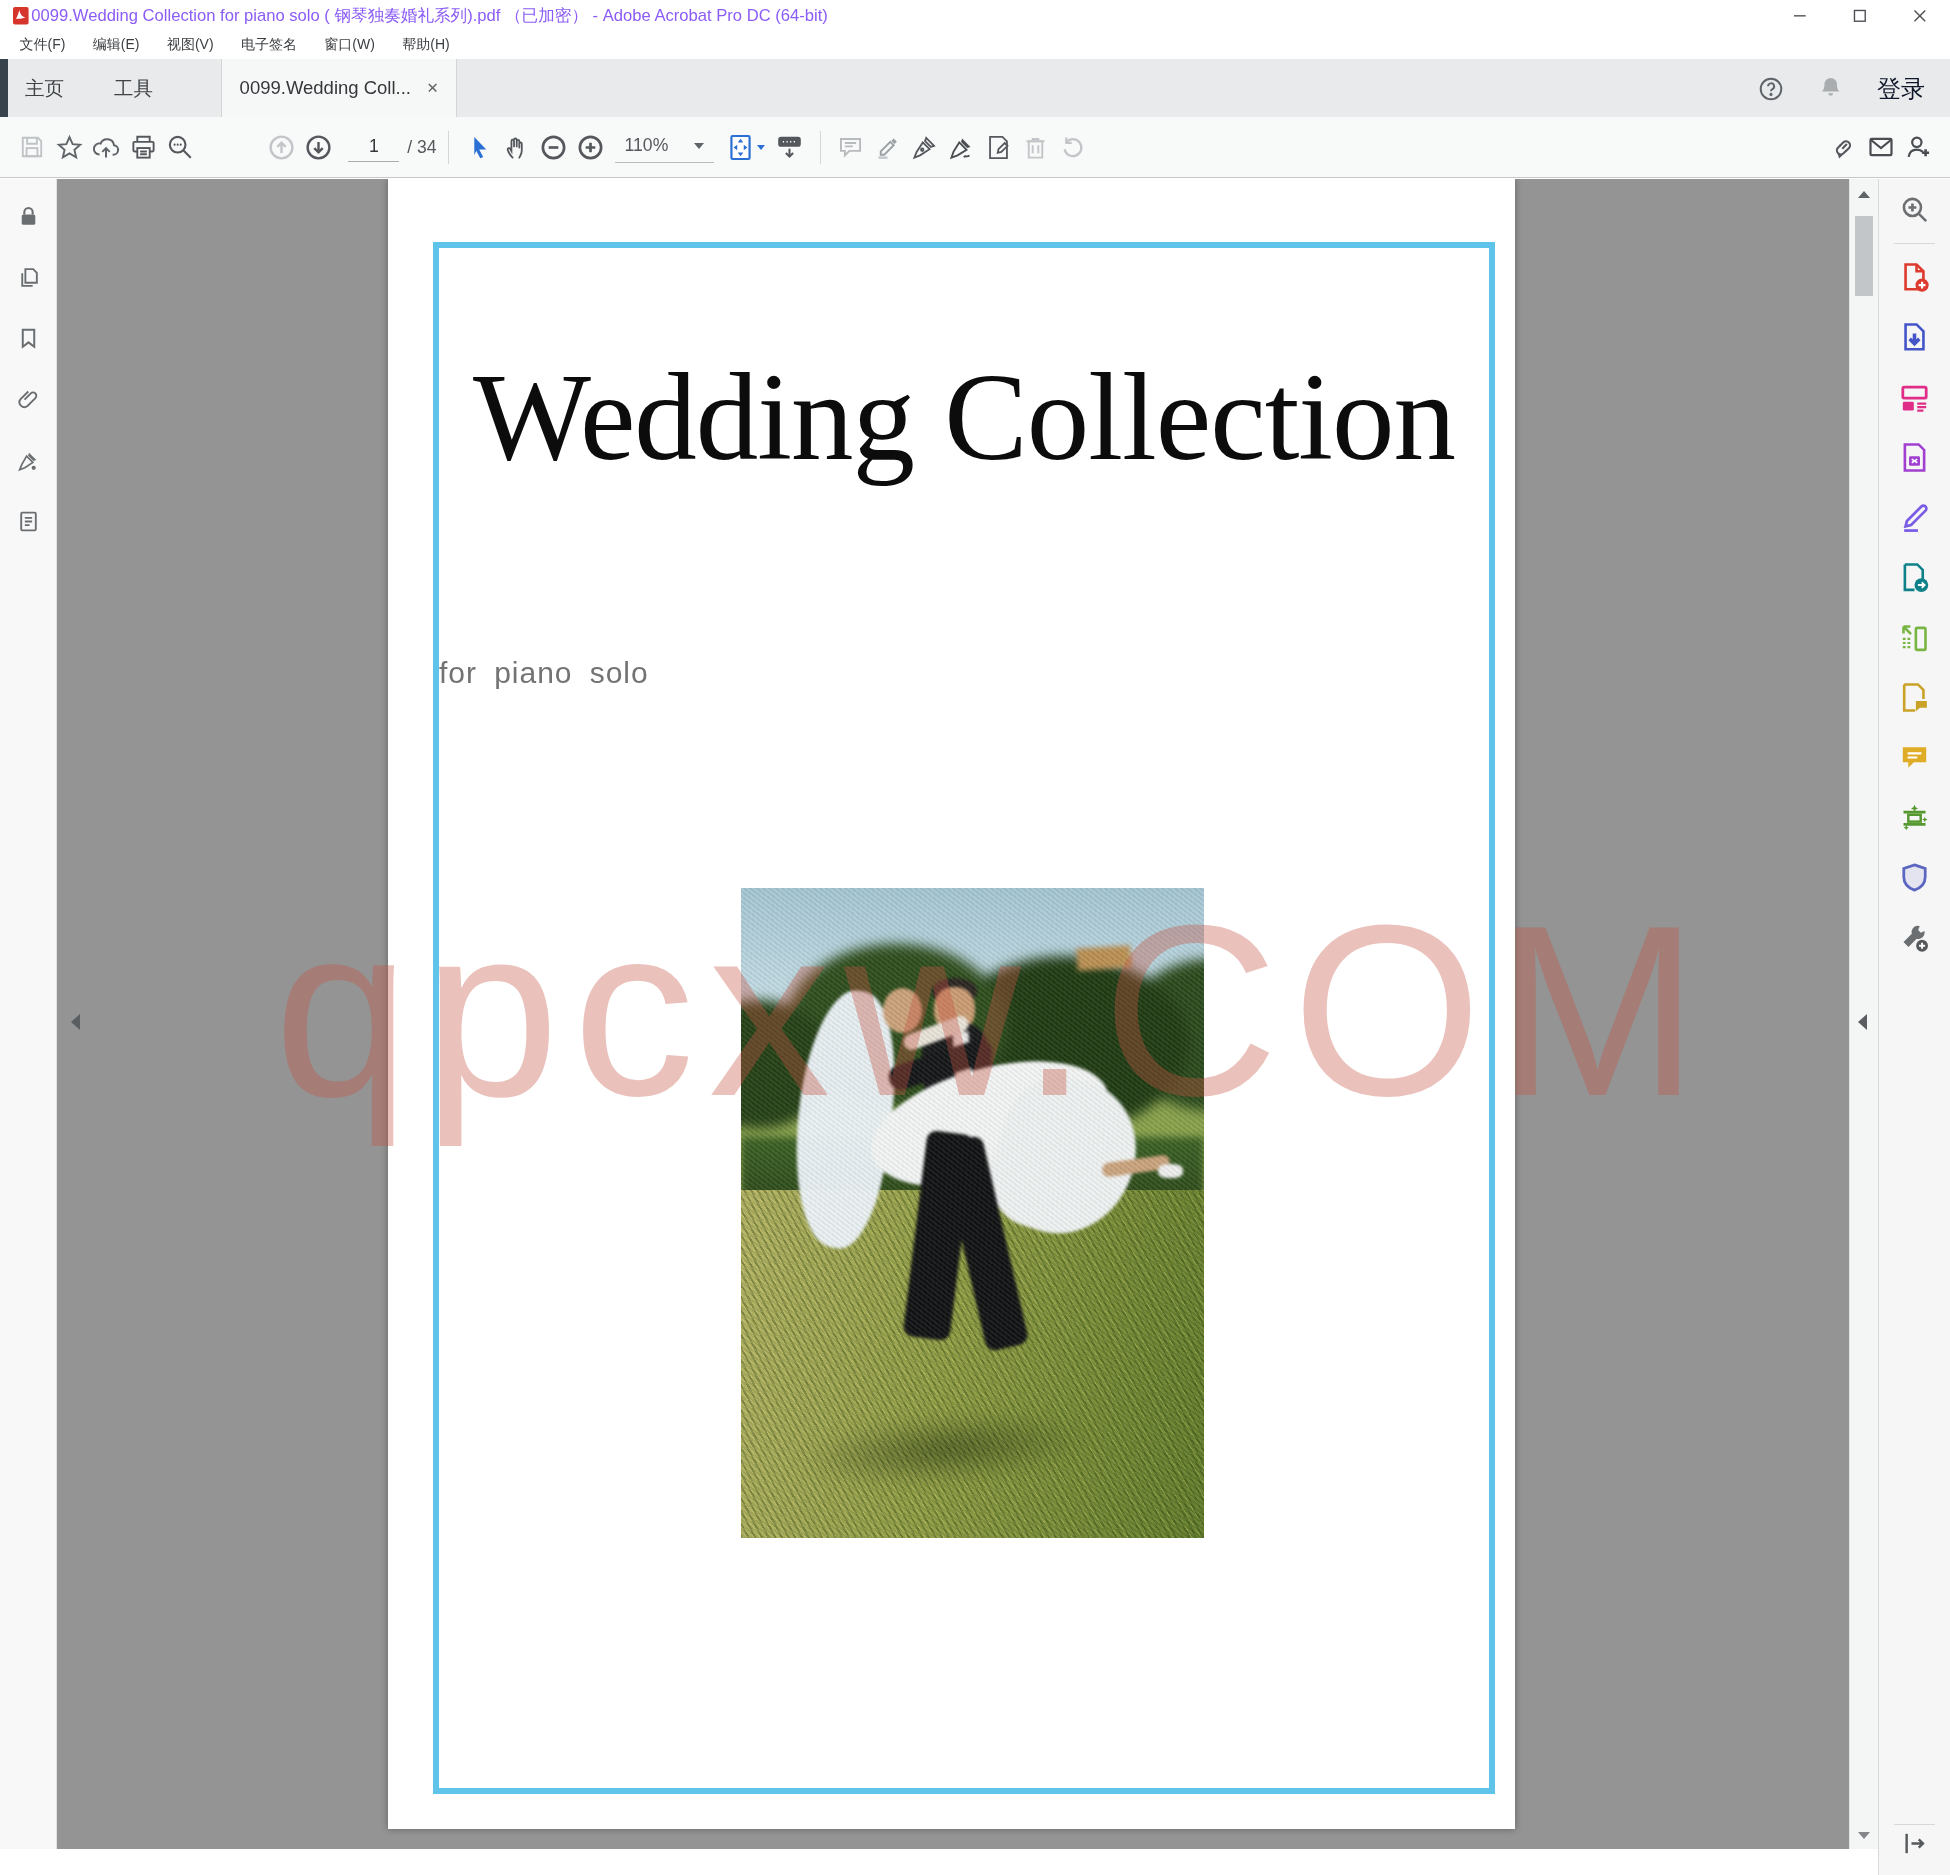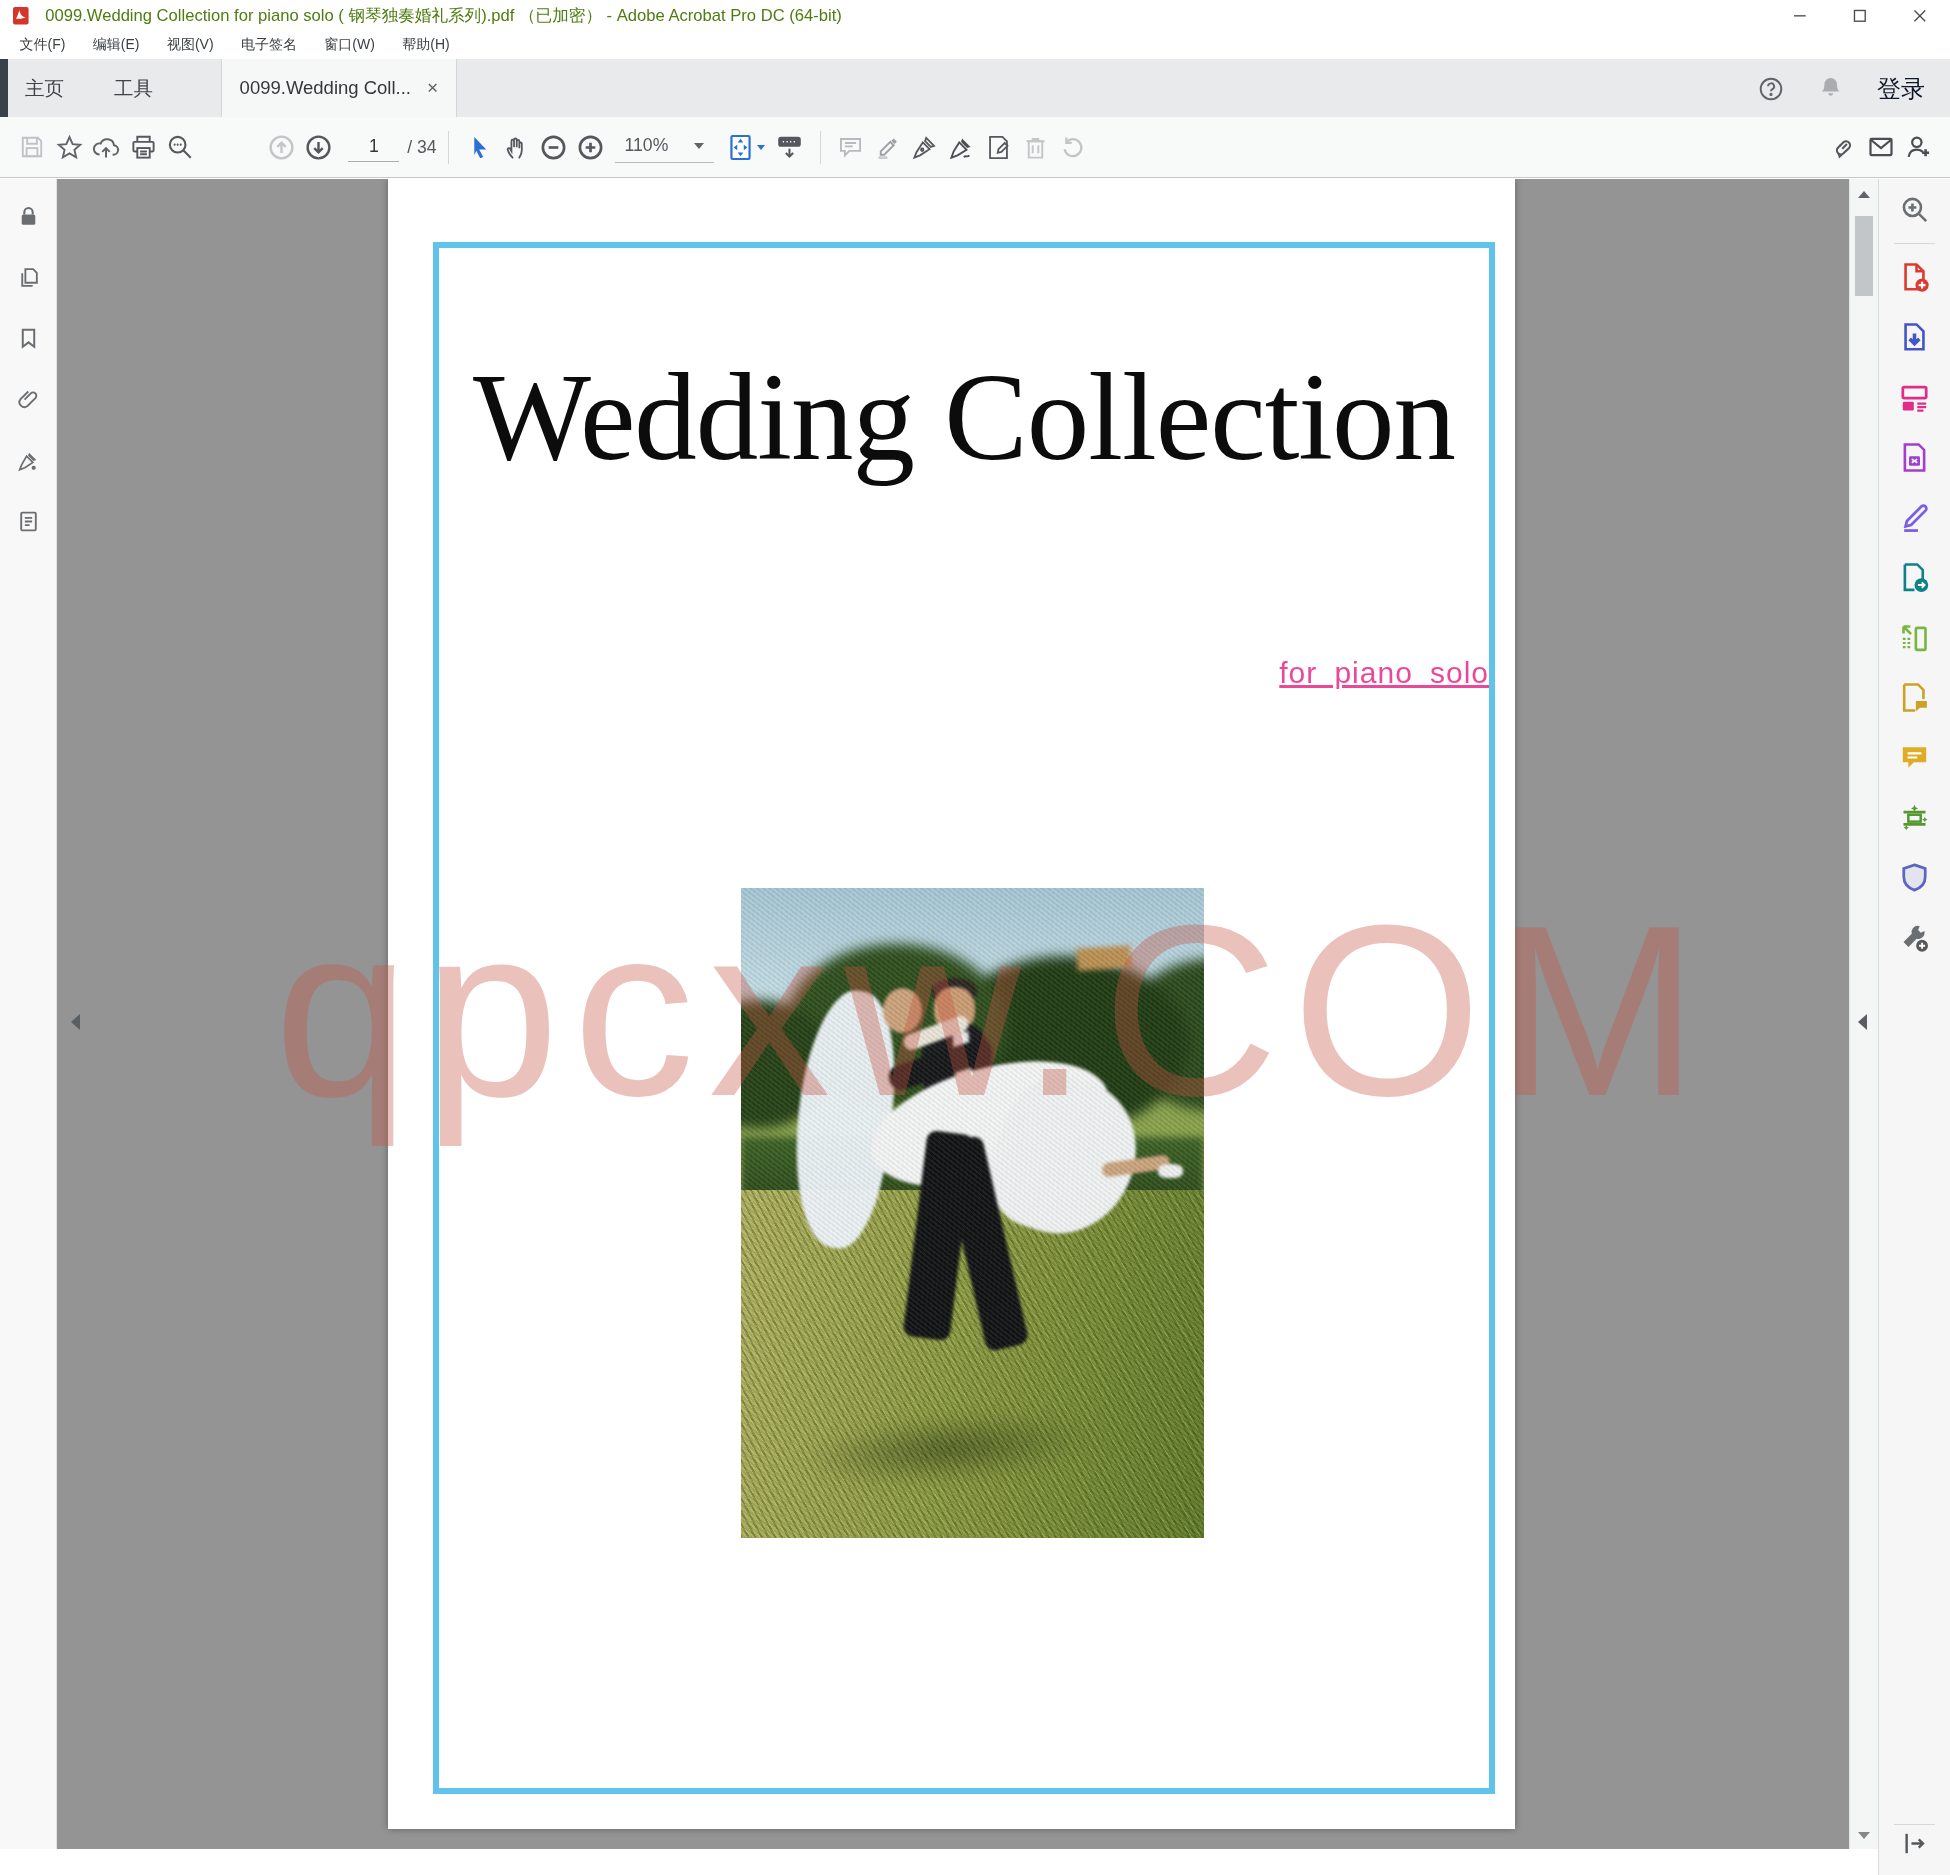--- a/index.html
+++ b/index.html
@@ -3,21 +3,21 @@
 <meta charset="utf-8">
 <style>
   * { margin:0; padding:0; box-sizing:border-box; }
   html,body { background:#cfcfcf; }
   .window {
     position:relative; width:1950px; height:1875px; background:#fff; overflow:hidden;
     font-family:"Liberation Sans","DejaVu Sans",sans-serif; color:#3b3f42;
   }
   
   .titlebar { position:absolute; top:0; left:0; right:0; height:32px; background:#fff; display:flex; align-items:center; padding-left:11.7px; }
-  .titlebar .app-title { font-size:16.6px; color:#4d7c0f; margin-left:16px; white-space:nowrap; }
+  .titlebar .app-title { font-size:16.6px; color:#8b5cf6; margin-left:2px; white-space:nowrap; }
   .win-controls { position:absolute; right:0; top:0; height:32px; display:flex; }
   .win-btn { width:60px; height:32px; display:flex; align-items:center; justify-content:center; }
   
   .menubar { position:absolute; top:32px; left:0; right:0; height:26px; background:#fff; display:flex; align-items:center; padding-left:5.9px; }
   .menu-item { font-size:14px; color:#3b3f42; padding:0 13.7px; height:26px; display:flex; align-items:center; }
   
   .tabbar { position:absolute; top:59px; left:0; right:0; height:59px; background:#e8eaeb; display:flex; align-items:stretch; border-bottom:1px solid #dcdedf; }
   .tab-dark-strip { position:absolute; left:0; top:0; width:7.8px; height:59px; background:#37424a; }
   .nav-tab { font-size:19.5px; color:#3f4346; padding:0 25px; display:flex; align-items:center; }
   .doc-tab { margin-left:43px; background:#f6f7f7; border-left:1px solid #d3d6d7; border-right:1px solid #d3d6d7; padding:0 17.6px; display:flex; align-items:center; gap:15.6px; font-size:18.5px; color:#34383b; }
@@ -48,21 +48,21 @@
   .right-rail { position:absolute; top:179px; right:0; width:72px; height:1696px; background:#f6f6f6; border-left:1px solid #d9dadb; display:flex; flex-direction:column; align-items:center; padding-top:12.7px; gap:25px; }
   .right-rail .rr-btn { width:37px; height:35px; display:flex; align-items:center; justify-content:center; flex:0 0 auto; }
   .rr-divider { width:41px; height:1px; background:#d6d8d9; flex:0 0 auto; margin:-8.8px 0; }
   .rr-bottom { position:absolute; bottom:13.7px; left:0; width:100%; display:flex; flex-direction:column; align-items:center; gap:9.8px; }
   
   .panel-arrow { position:absolute; width:0; height:0; border-top:8.8px solid transparent; border-bottom:8.8px solid transparent; border-right:9.8px solid #5a5e61; }
   
   .page { position:absolute; left:331px; top:0; width:1127px; height:1650px; background:#fff; box-shadow:0 0 6.8px rgba(0,0,0,0.35); }
   .inner-frame { position:absolute; left:45px; top:63px; width:1062px; height:1552px; border:6.8px solid #5fc3ea; }
   .doc-title { position:absolute; top:98px; left:0; width:100%; text-align:center; font-family:"Liberation Serif","DejaVu Serif",serif; font-size:125px; color:#0c0c0c; letter-spacing:-1px; white-space:nowrap; }
-  .doc-subtitle { position:absolute; top:408px; left:0; width:100%; text-align:right; font-size:30px; color:#ec4899; word-spacing:7.8px; letter-spacing:1px;text-decoration:underline; }
+  .doc-subtitle { position:absolute; top:408px; left:0; width:100%; text-align:left; font-size:30px; color:#737373; word-spacing:7.8px; letter-spacing:1px; }
   .doc-site { position:absolute; top:1490px; left:0; width:100%; text-align:center; font-size:28px; color:#1a1a1a; letter-spacing:1px; }
   
   .watermark { position:absolute; left:217px; top:710px; z-index:5; font-size:244px; line-height:1; letter-spacing:13.7px; color:rgba(198,84,66,0.36); white-space:nowrap; pointer-events:none; }
   
   .photo { position:absolute; left:302px; top:640px; width:463px; height:650px; overflow:hidden; background:#87a04a; }
   .photo > div { position:absolute; }
   .ph-sky { left:0; top:0; width:100%; height:146px; background:linear-gradient(#a3c4d2,#cde2ea); }
   .ph-trees { left:-24.4px; top:14.6px; width:512px; height:293px; filter:blur(5.9px);
     background:
       radial-gradient(ellipse 127px 107px at 8% 55%, #243f16 58%, rgba(0,0,0,0) 62%),

